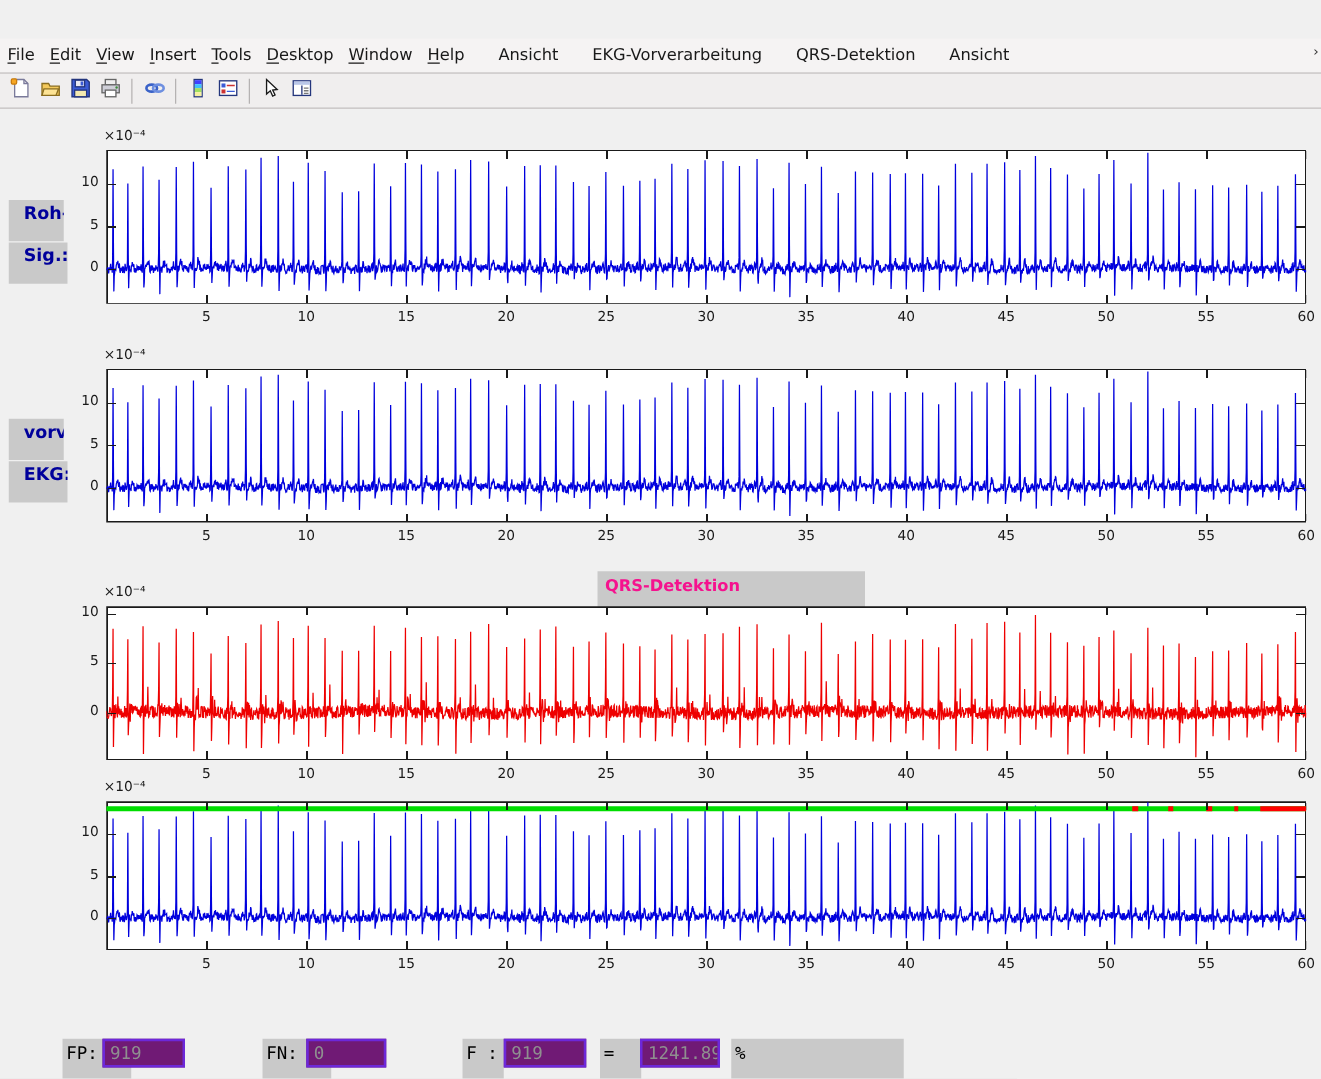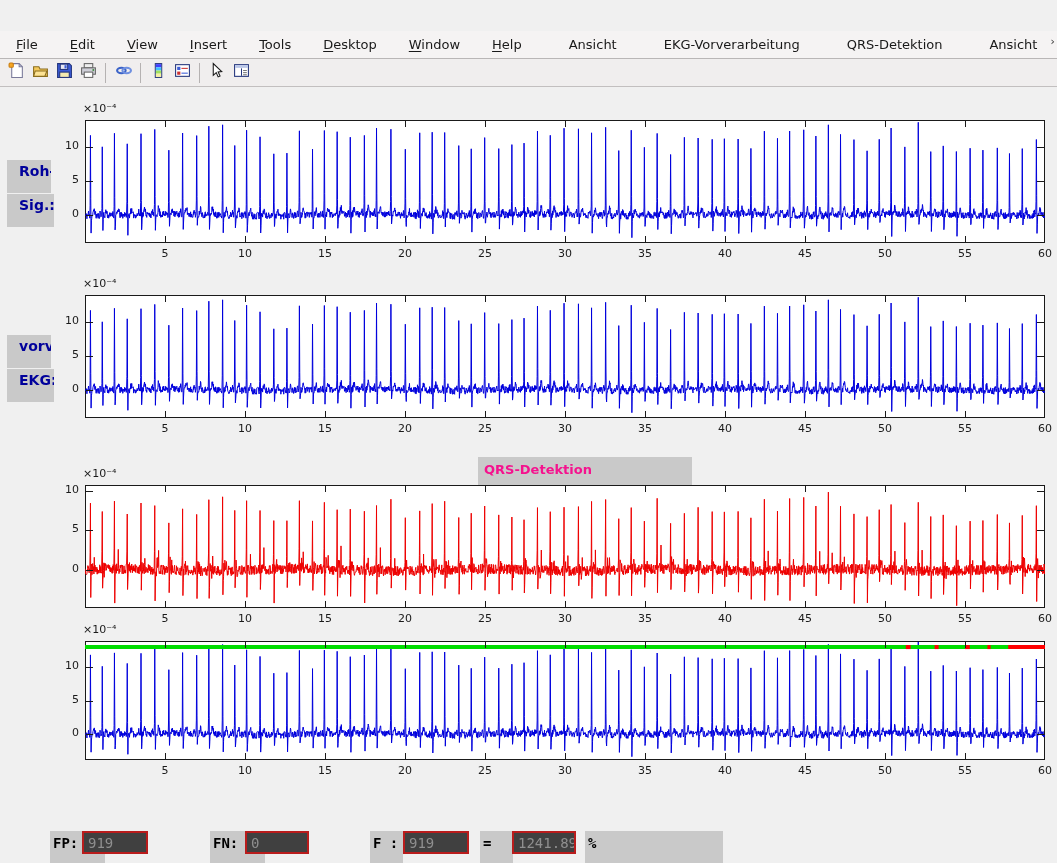--- a/index.html
+++ b/index.html
@@ -20,49 +20,49 @@
   .winbtn{width:16px;height:16px;display:flex;align-items:center;justify-content:center;cursor:default;}
   .glyph-min{width:11px;height:3px;background:#3a3a3a;margin-top:8px;}
   .glyph-max{width:9px;height:9px;border:2px solid #3a3a3a;}
   .glyph-close{font-size:14px;font-weight:bold;color:#3a3a3a;line-height:16px;}
   
   .menubar{
     position:absolute;left:0;top:31px;width:1057px;height:27px;
     background:#f5f3f3;border-bottom:1px solid #b9b6b6;
     display:flex;align-items:center;font-size:13px;color:#191919;
   }
-  .menu-item{padding:0 16px;white-space:nowrap;cursor:default;}
+  .menu-item{padding:0 6px;white-space:nowrap;cursor:default;}
   .menu-item.gap{margin-left:15px;}
   .menu-item u{text-decoration:underline;text-underline-offset:2px;}
   .menu-overflow{position:absolute;right:2px;top:4px;font-size:11px;color:#333;}
   
   .toolbar{
     position:absolute;left:0;top:59px;width:1057px;height:28px;
     background:#f0eeee;border-bottom:1px solid #c2bfbf;
     display:flex;align-items:center;padding-left:4px;box-sizing:border-box;
   }
   .tbtn{width:24px;height:24px;display:flex;align-items:center;justify-content:center;cursor:default;border-radius:2px;}
   .tsep{width:1px;height:20px;background:#b5b2b2;margin:0 5px;}
   
   .axes{position:absolute;}
   .axes svg{position:absolute;left:0;top:0;display:block;}
   .tick-x{position:absolute;width:26px;text-align:center;font-size:11px;color:#1a1a1a;}
   .tick-y{position:absolute;width:36px;text-align:right;font-size:11px;color:#1a1a1a;}
   .exp-label{position:absolute;font-size:11px;color:#1a1a1a;white-space:nowrap;}
   
   .glabel{
     position:absolute;background:#c9c9c9;box-sizing:border-box;
-    font-size:13px;color:#000;padding:3px 0 0 3px;overflow:hidden;font-weight:bold;
+    font-size:13px;color:#000;padding:3px 0 0 3px;overflow:hidden;
   }
   .side-label{font-weight:bold;color:#00009b;font-size:14px;padding-left:12px;}
   .plot-title{font-weight:bold;color:#f5128e;font-size:13px;padding-top:5px;padding-left:6px;}
   .res-label{font-family:"DejaVu Sans Mono","Liberation Mono",monospace;font-size:14px;padding-top:4px;}
   .efield{
     position:absolute;box-sizing:border-box;
-    background:#404040;border:2px solid #b91c1c;
+    background:#701a75;border:2px solid #6d28d9;
     font-family:"DejaVu Sans Mono","Liberation Mono",monospace;
     font-size:14px;color:#8f8f8f;padding:0 0 0 4px;outline:none;
   }
 </style>
 </head>
 <body>
 
 <div id="root">
 
 

